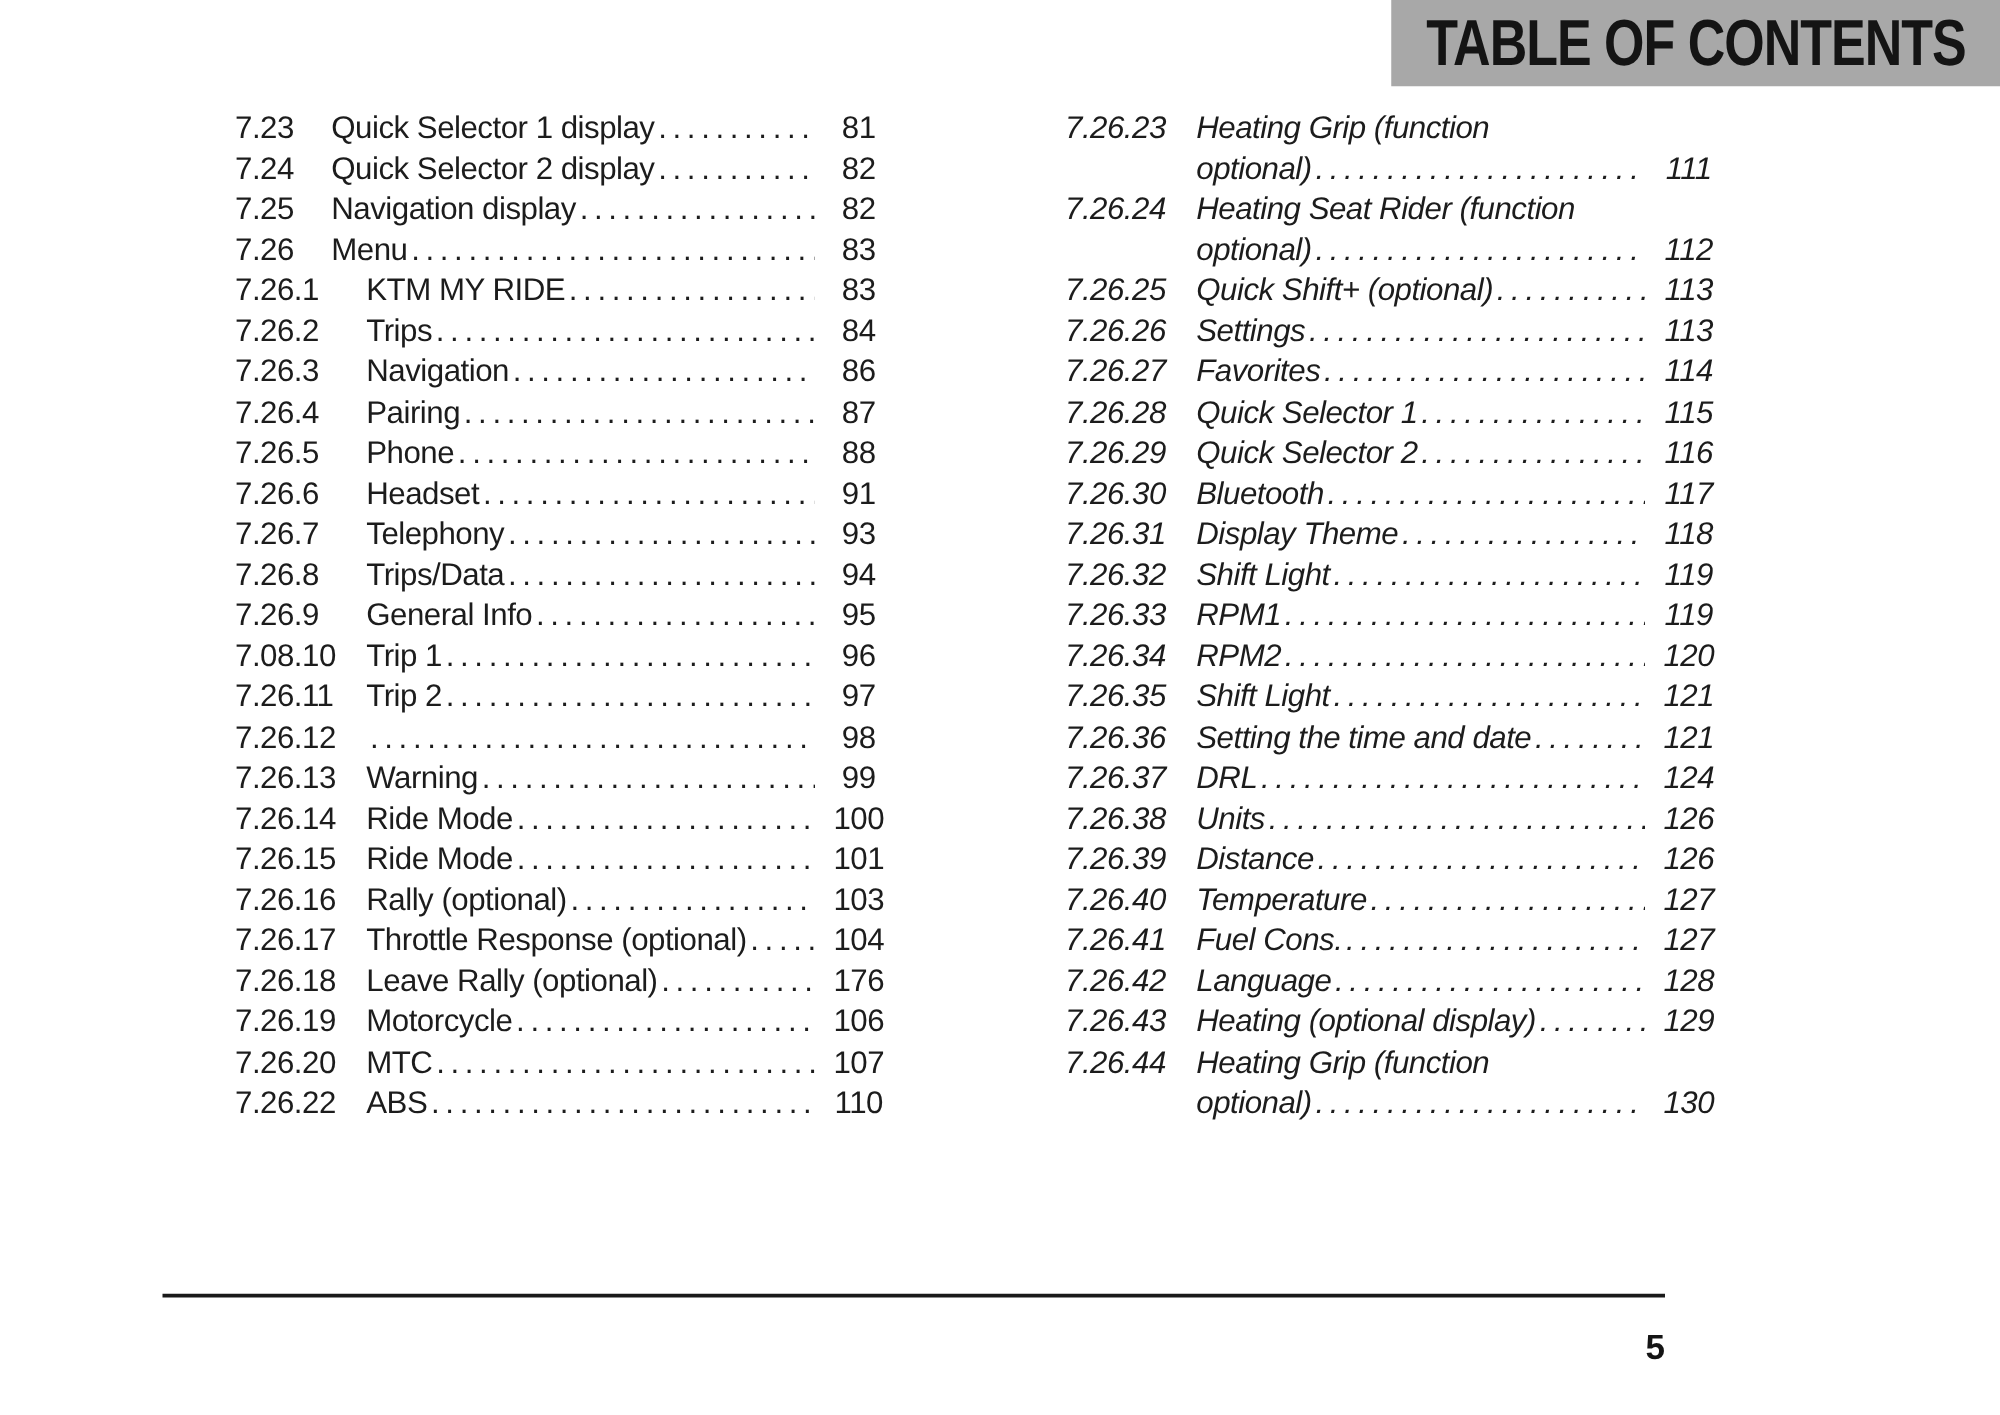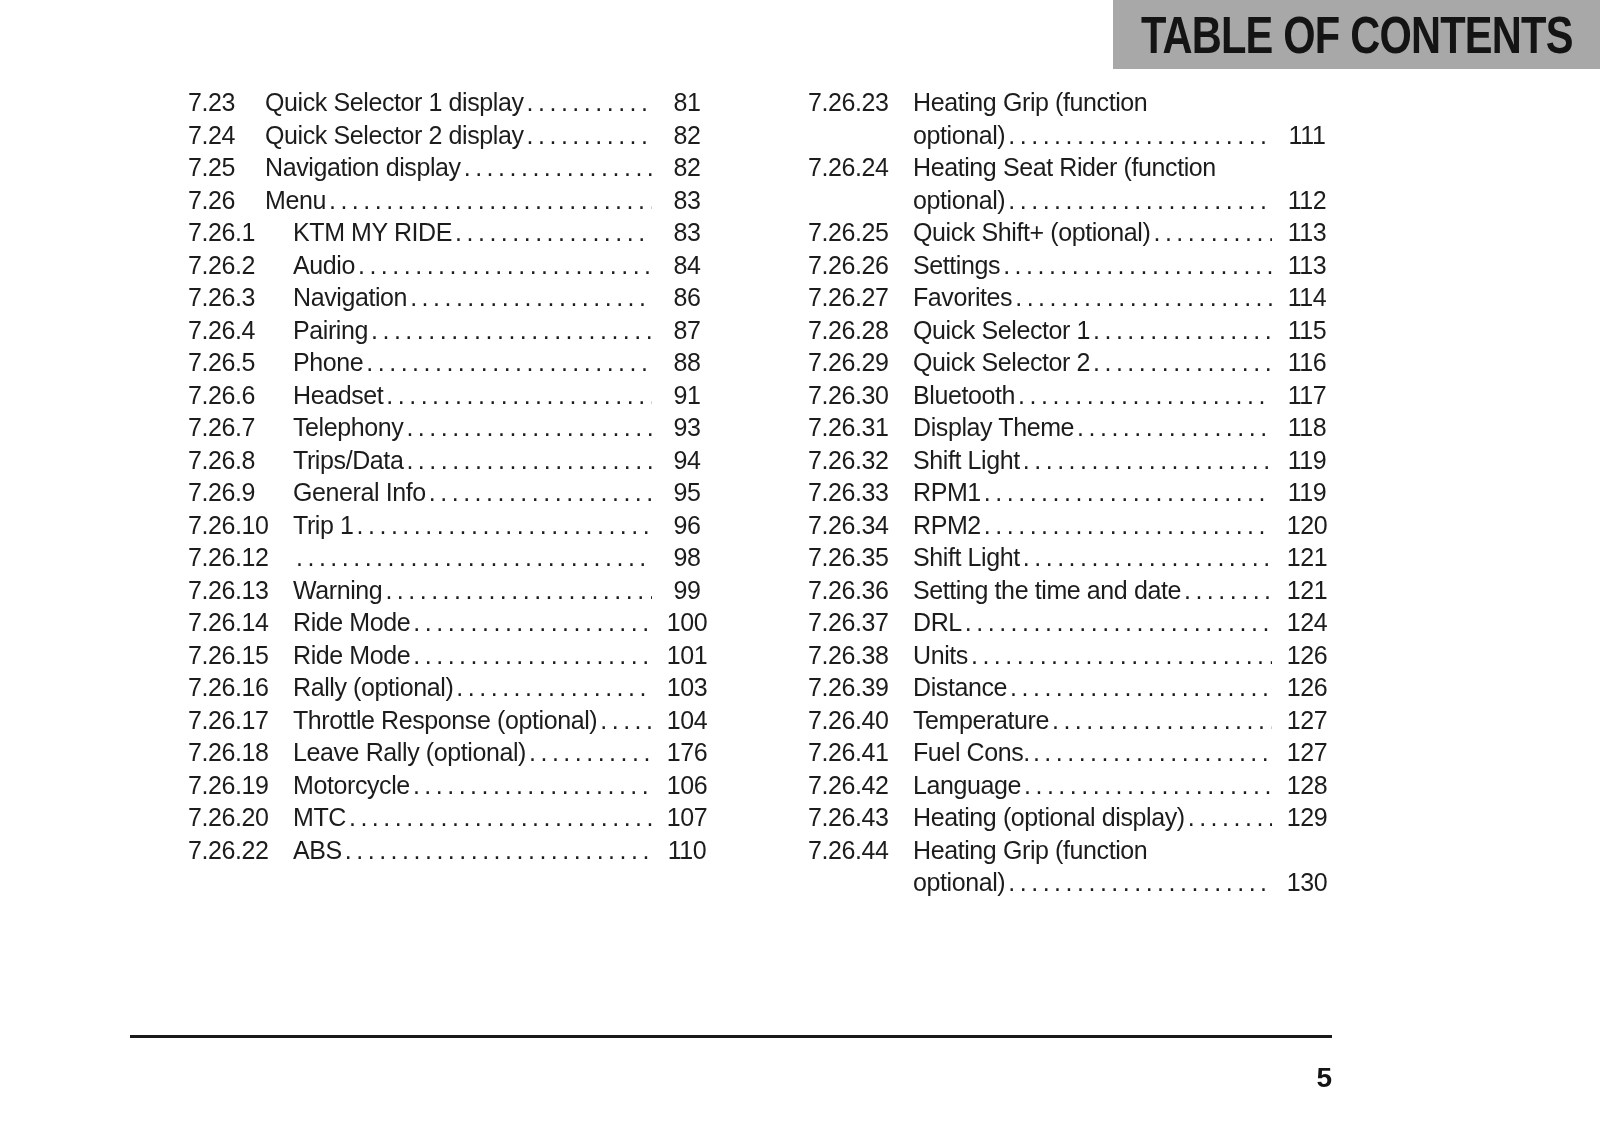--- a/index.html
+++ b/index.html
@@ -41,21 +41,21 @@
   
   .toc-col {
     position: absolute;
     top: 86px;
     width: 522px;
     font-size: 25px;
     line-height: 32.5px;
     letter-spacing: -0.4px;
   }
   .toc-col-left  { left: 188px; }
-  .toc-col-right { left: 808px; }
+  .toc-col-right { left: 852px; font-style: italic; }
 
   .toc-row {
     display: flex;
     align-items: baseline;
   }
   .toc-num { flex: 0 0 auto; }
   .lvl2 .toc-num { width: 77px; }
   .lvl3 .toc-num { width: 105px; }
   .toc-title {
     flex: 0 0 auto;
@@ -135,21 +135,21 @@
         <span class="toc-page">83</span>
       </div>
       <div class="toc-row lvl3">
         <span class="toc-num">7.26.1</span>
         <span class="toc-title">KTM MY RIDE</span>
         <span class="toc-dots"></span>
         <span class="toc-page">83</span>
       </div>
       <div class="toc-row lvl3">
         <span class="toc-num">7.26.2</span>
-        <span class="toc-title">Audio</span>
+        <span class="toc-title">Trips</span>
         <span class="toc-dots"></span>
         <span class="toc-page">84</span>
       </div>
       <div class="toc-row lvl3">
         <span class="toc-num">7.26.3</span>
         <span class="toc-title">Navigation</span>
         <span class="toc-dots"></span>
         <span class="toc-page">86</span>
       </div>
       <div class="toc-row lvl3">
@@ -182,24 +182,30 @@
         <span class="toc-dots"></span>
         <span class="toc-page">94</span>
       </div>
       <div class="toc-row lvl3">
         <span class="toc-num">7.26.9</span>
         <span class="toc-title">General Info</span>
         <span class="toc-dots"></span>
         <span class="toc-page">95</span>
       </div>
       <div class="toc-row lvl3">
-        <span class="toc-num">7.26.10</span>
+        <span class="toc-num">7.08.10</span>
         <span class="toc-title">Trip 1</span>
         <span class="toc-dots"></span>
         <span class="toc-page">96</span>
+      </div>
+      <div class="toc-row lvl3">
+        <span class="toc-num">7.26.11</span>
+        <span class="toc-title">Trip 2</span>
+        <span class="toc-dots"></span>
+        <span class="toc-page">97</span>
       </div>
       <div class="toc-row lvl3">
         <span class="toc-num">7.26.12</span>
         <span class="toc-dots"></span>
         <span class="toc-page">98</span>
       </div>
       <div class="toc-row lvl3">
         <span class="toc-num">7.26.13</span>
         <span class="toc-title">Warning</span>
         <span class="toc-dots"></span>

